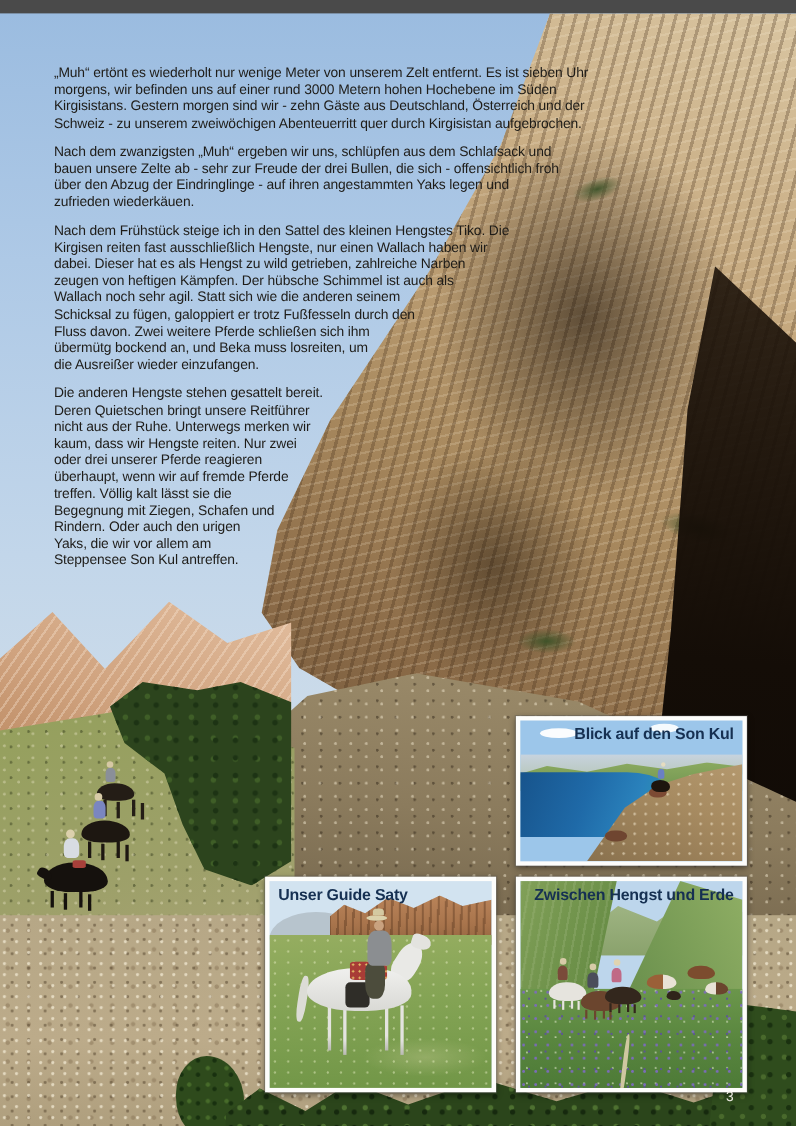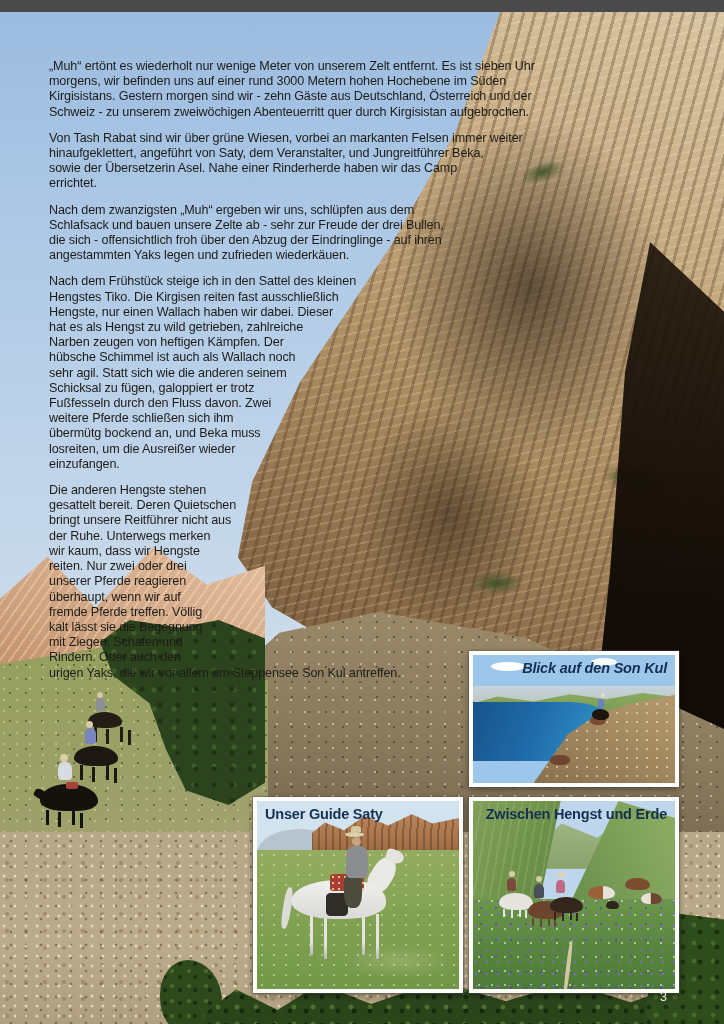--- a/index.html
+++ b/index.html
@@ -99,21 +99,21 @@
 
   
   .photo{z-index:10;background:#fdfdfb;padding:4px;
     box-shadow:0 0 0 1px rgba(90,90,90,.35),0 2px 6px rgba(0,0,0,.45);}
   .ph{position:relative;overflow:hidden;}
   .cap{position:absolute;top:5px;z-index:30;color:#163052;font-weight:700;font-size:14.5px;letter-spacing:-0.2px;}
   .cap.left{left:8px;} .cap.right{right:8px;}
 
   .photo1{left:243px;top:639px;} .photo1 .ph{width:202px;height:128px;background:#bcd8ec;}
   .photo2{left:469px;top:639px;} .photo2 .ph{width:202px;height:128px;background:#9cc6ea;}
-  .photo3{left:253px;top:785px;} .photo3 .ph{width:202px;height:188px;background:#d2e3f0;}
+  .photo3{left:241px;top:785px;} .photo3 .ph{width:202px;height:188px;background:#d2e3f0;}
   .photo4{left:469px;top:785px;} .photo4 .ph{width:202px;height:188px;background:#bdd6ec;}
 
   
   .p1-sky{left:0;top:0;right:0;height:48%;background:linear-gradient(180deg,#b2d3ea,#d9e8f2);}
   .p1-mtn{left:0;top:34%;right:0;height:24%;
     background:linear-gradient(180deg,#8fa6bc,#b4c3d2);
     clip-path:polygon(0 55%,8% 25%,18% 50%,30% 20%,45% 48%,60% 15%,72% 40%,86% 22%,100% 45%,100% 100%,0 100%);}
   .p1-lake{left:0;top:55%;right:0;height:6%;background:#6e9cc6;}
   .p1-grass{left:0;top:59%;right:0;bottom:0;
     background:
@@ -236,28 +236,27 @@
     <span class="horse" style="left:18px;top:112px;width:58px;height:27px;background-color:#15110d;color:#15110d;"></span>
     <span style="position:absolute;left:44px;top:110px;width:12px;height:7px;background:#a8403a;border-radius:20%;"></span>
     <span class="torso" style="left:36px;top:90px;width:14px;height:18px;background:#d8dce2;"></span>
     <span class="rhead" style="left:38px;top:82px;width:8px;height:8px;background:#dcd0ac;"></span>
     <span class="hhead" style="left:12px;top:118px;width:14px;height:9px;background:#15110d;transform:rotate(30deg);"></span>
   </div>
 
   <div class="ab article">
     <div class="wrap-shape"></div>
     <p>„Muh“ ertönt es wiederholt nur wenige Meter von unserem Zelt entfernt. Es ist sieben Uhr morgens, wir befinden uns auf einer rund 3000 Metern hohen Hochebene im Süden Kirgisistans. Gestern morgen sind wir - zehn Gäste aus Deutschland, Österreich und der Schweiz - zu unserem zweiwöchigen Abenteuerritt quer durch Kirgisistan aufgebrochen.</p>
-    <p>Von Tash Rabat sind wir über grüne Wiesen, vorbei an markanten Felsen immer weiter hinaufgeklettert, angeführt von Saty, dem Veranstalter, und Jungreitführer Beka, sowie der Übersetzerin Asel. Nahe einer Rinderherde haben wir das Camp errichtet.</p>
     <p>Nach dem zwanzigsten „Muh“ ergeben wir uns, schlüpfen aus dem Schlafsack und bauen unsere Zelte ab - sehr zur Freude der drei Bullen, die sich - offensichtlich froh über den Abzug der Eindringlinge - auf ihren angestammten Yaks legen und zufrieden wiederkäuen.</p>
     <p>Nach dem Frühstück steige ich in den Sattel des kleinen Hengstes Tiko. Die Kirgisen reiten fast ausschließlich Hengste, nur einen Wallach haben wir dabei. Dieser hat es als Hengst zu wild getrieben, zahlreiche Narben zeugen von heftigen Kämpfen. Der hübsche Schimmel ist auch als Wallach noch sehr agil. Statt sich wie die anderen seinem Schicksal zu fügen, galoppiert er trotz Fußfesseln durch den Fluss davon. Zwei weitere Pferde schließen sich ihm übermütg bockend an, und Beka muss losreiten, um die Ausreißer wieder einzufangen.</p>
     <p>Die anderen Hengste stehen gesattelt bereit. Deren Quietschen bringt unsere Reitführer nicht aus der Ruhe. Unterwegs merken wir kaum, dass wir Hengste reiten. Nur zwei oder drei unserer Pferde reagieren überhaupt, wenn wir auf fremde Pferde treffen. Völlig kalt lässt sie die Begegnung mit Ziegen, Schafen und Rindern. Oder auch den urigen Yaks, die wir vor allem am Steppensee Son Kul antreffen.</p>
   </div>
 
 
-  <figure class="ab photo photo2" style="margin:0;font-style:italic;">
+  <figure class="ab photo photo2" style="margin:0;">
     <div class="ph">
       <span class="ab p2-cloud1"></span>
       <span class="ab p2-cloud2"></span>
       <span class="ab p2-haze"></span>
       <span class="ab p2-hills"></span>
       <span class="ab p2-lake"></span>
       <span class="ab p2-shore"></span>
       <span class="ab p2-rock1"></span>
       <span class="ab p2-rock2"></span>
       <span class="ab p2-horse"></span>

